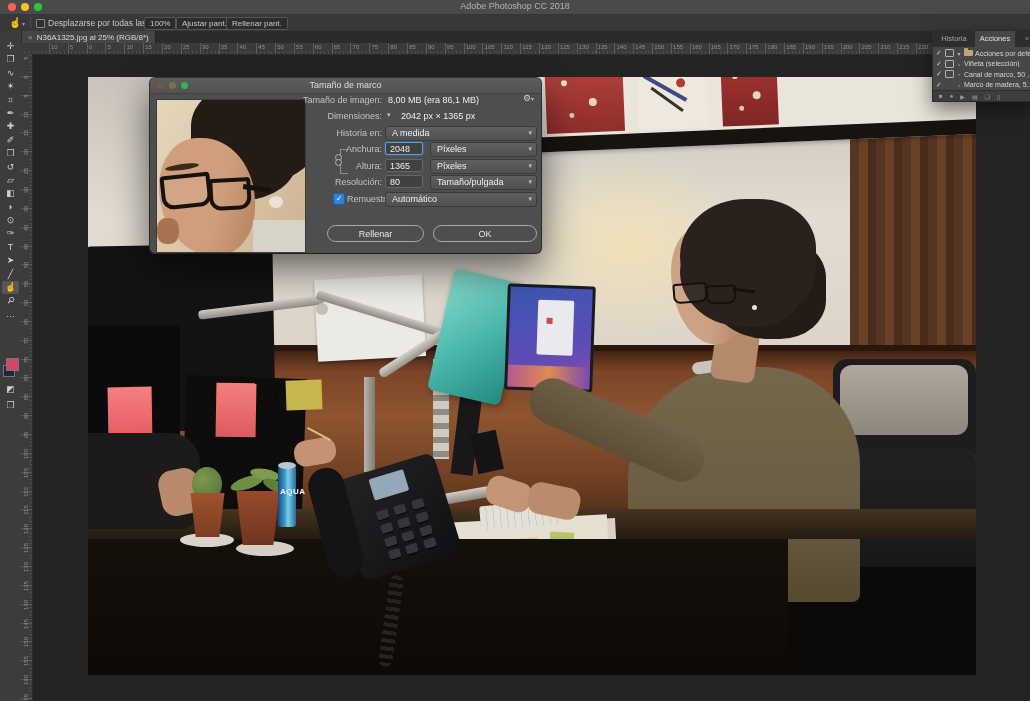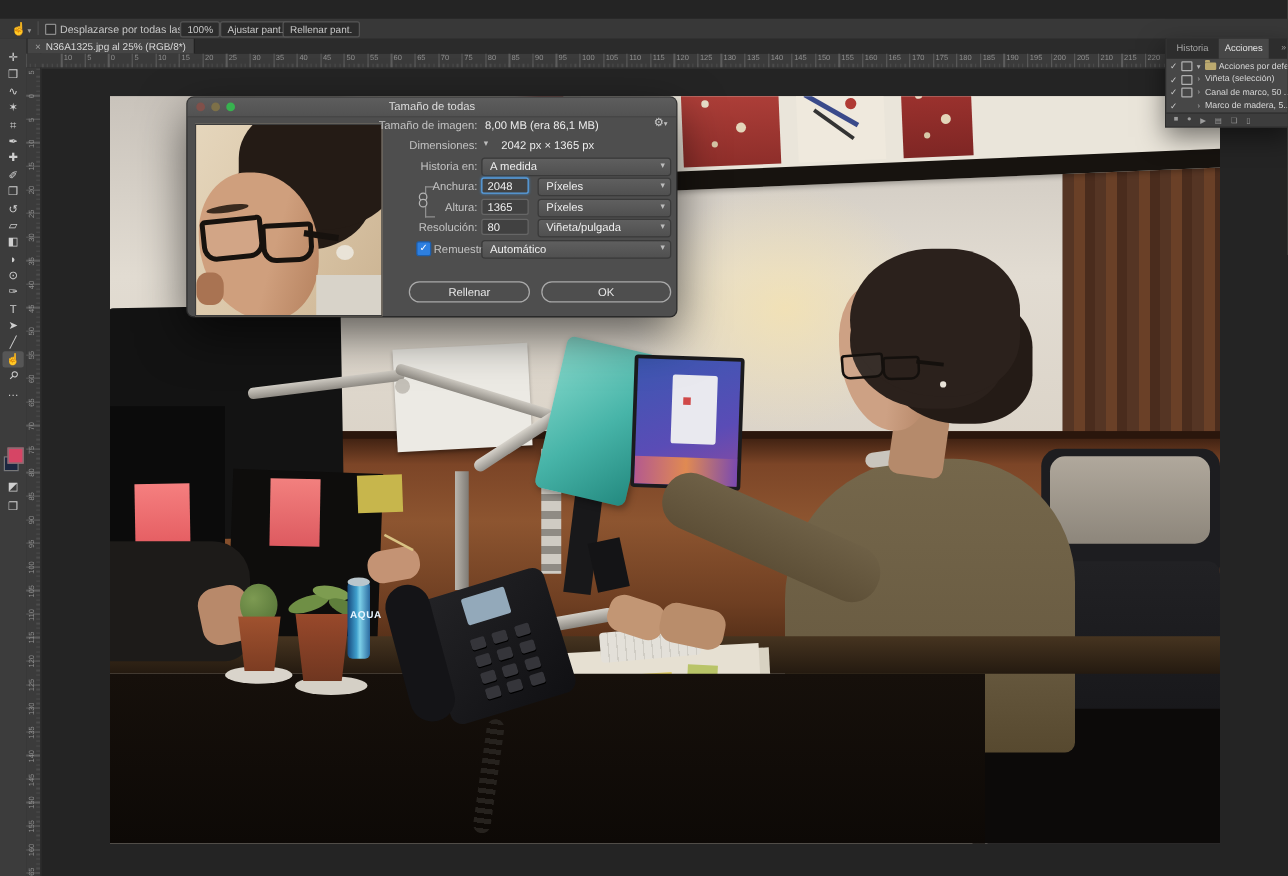--- a/index.html
+++ b/index.html
@@ -88,20 +88,26 @@
   .prow .fold::before{content:"";position:absolute;left:0;top:-2px;width:4px;height:2px;background:#bba96f;border-radius:1px 1px 0 0;}
   .prow .plabel{font-size:7px;color:#d6d6d6;white-space:nowrap;overflow:hidden;flex:1;}
   #panel-bottom{left:0;bottom:0;width:100%;height:11px;background:#3d3d3d;border-top:1px solid #2f2f2f;display:flex;align-items:center;gap:7px;padding-left:6px;box-sizing:border-box;}
   #panel-bottom span{color:#9c9c9c;font-size:6px;}
 </style>
 </head>
 <body>
 
 <div id="app" class="nosel">
 
+  <div id="titlebar" class="abs">
+    <div class="tl abs" style="left:8px;background:#ff5f57;"></div>
+    <div class="tl abs" style="left:21px;background:#febc2e;"></div>
+    <div class="tl abs" style="left:34px;background:#28c840;"></div>
+    <div id="title-text" class="abs">Adobe Photoshop CC 2018</div>
+  </div>
 
   <div id="optionsbar" class="abs">
     <span class="icon abs" style="left:9px;">☝</span>
     <span class="ob-caret abs" style="left:22px;">▾</span>
     <div class="ob-sep abs" style="left:30px;"></div>
     <div class="ob-check abs" style="left:36px;"></div>
     <span class="ob-label abs" style="left:48px;">Desplazarse por todas las ventanas</span>
     <div class="ob-btn abs" style="left:144px;">100%</div>
     <div class="ob-btn abs" style="left:176px;">Ajustar pant.</div>
     <div class="ob-btn abs" style="left:226px;">Rellenar pant.</div>
@@ -380,21 +386,21 @@
         </div>
     </div>
     <div class="abs" style="left:296px;top:498px;width:14px;height:92px;background:repeating-linear-gradient(180deg,#26221e 0 4px,transparent 4px 8px);border-radius:7px;transform:rotate(8deg);"></div>
   </div>
 
   <div id="dialog" class="abs">
     <div id="dlg-titlebar" class="abs">
       <div class="dtl abs" style="left:7px;background:#80504a;"></div>
       <div class="dtl abs" style="left:19px;background:#7d7048;"></div>
       <div class="dtl abs" style="left:31px;background:#37b24f;"></div>
-      <div id="dlg-title" class="abs">Tamaño de todas</div>
+      <div id="dlg-title" class="abs">Tamaño de marco</div>
     </div>
 
     <div id="pv" class="abs">
       <div class="abs" style="left:0;top:0;width:148px;height:152px;background:linear-gradient(120deg,#e5d6bc 0%,#d8c3a4 60%,#cbb392 100%);"></div>
       <div class="abs" style="left:34px;top:-18px;width:130px;height:102px;background:#241b15;border-radius:46% 54% 52% 48%;box-shadow:-14px 26px 0 -10px #241b15;"></div>
       <div class="abs" style="left:2px;top:38px;width:96px;height:118px;background:linear-gradient(105deg,#cf9f7d 60%,#b5815e 100%);border-radius:40% 55% 40% 58%;"></div>
       <div class="abs" style="left:4px;top:74px;width:42px;height:26px;border:4px solid #17120e;border-radius:4px 4px 12px 12px;transform:rotate(-6deg);background:rgba(255,255,255,.07);"></div>
       <div class="abs" style="left:52px;top:78px;width:34px;height:24px;border:4px solid #17120e;border-radius:4px 4px 12px 12px;transform:rotate(-3deg);"></div>
       <div class="abs" style="left:86px;top:86px;width:28px;height:5px;background:#17120e;transform:rotate(8deg);"></div>
       <div class="abs" style="left:8px;top:64px;width:34px;height:6px;background:#3a2a1e;border-radius:50%;transform:rotate(-8deg);"></div>
@@ -428,21 +434,21 @@
 
     <span class="dlabel" style="left:60px;top:83px;">Altura:</span>
     <div class="inp" style="left:235px;top:81px;"><span>1365</span></div>
     <div class="dd" style="left:280px;top:81px;width:107px;">
       <span>Píxeles</span><span class="dd-ar">▾</span>
     </div>
 
     <span class="dlabel" style="left:60px;top:99px;">Resolución:</span>
     <div class="inp" style="left:235px;top:97px;"><span>80</span></div>
     <div class="dd" style="left:280px;top:97px;width:107px;">
-      <span>Viñeta/pulgada</span><span class="dd-ar">▾</span>
+      <span>Tamaño/pulgada</span><span class="dd-ar">▾</span>
     </div>
 
     <div class="cb" style="left:183px;top:115px;">✓</div>
     <span class="dvalue" style="left:197px;top:116px;color:#c3c3c3;">Remuestrear:</span>
     <div class="dd" style="left:235px;top:114px;width:152px;">
       <span>Automático</span><span class="dd-ar">▾</span>
     </div>
 
     <div class="pill" style="left:177px;top:147px;width:97px;">Rellenar</div>
     <div class="pill" style="left:283px;top:147px;width:104px;">OK</div>

